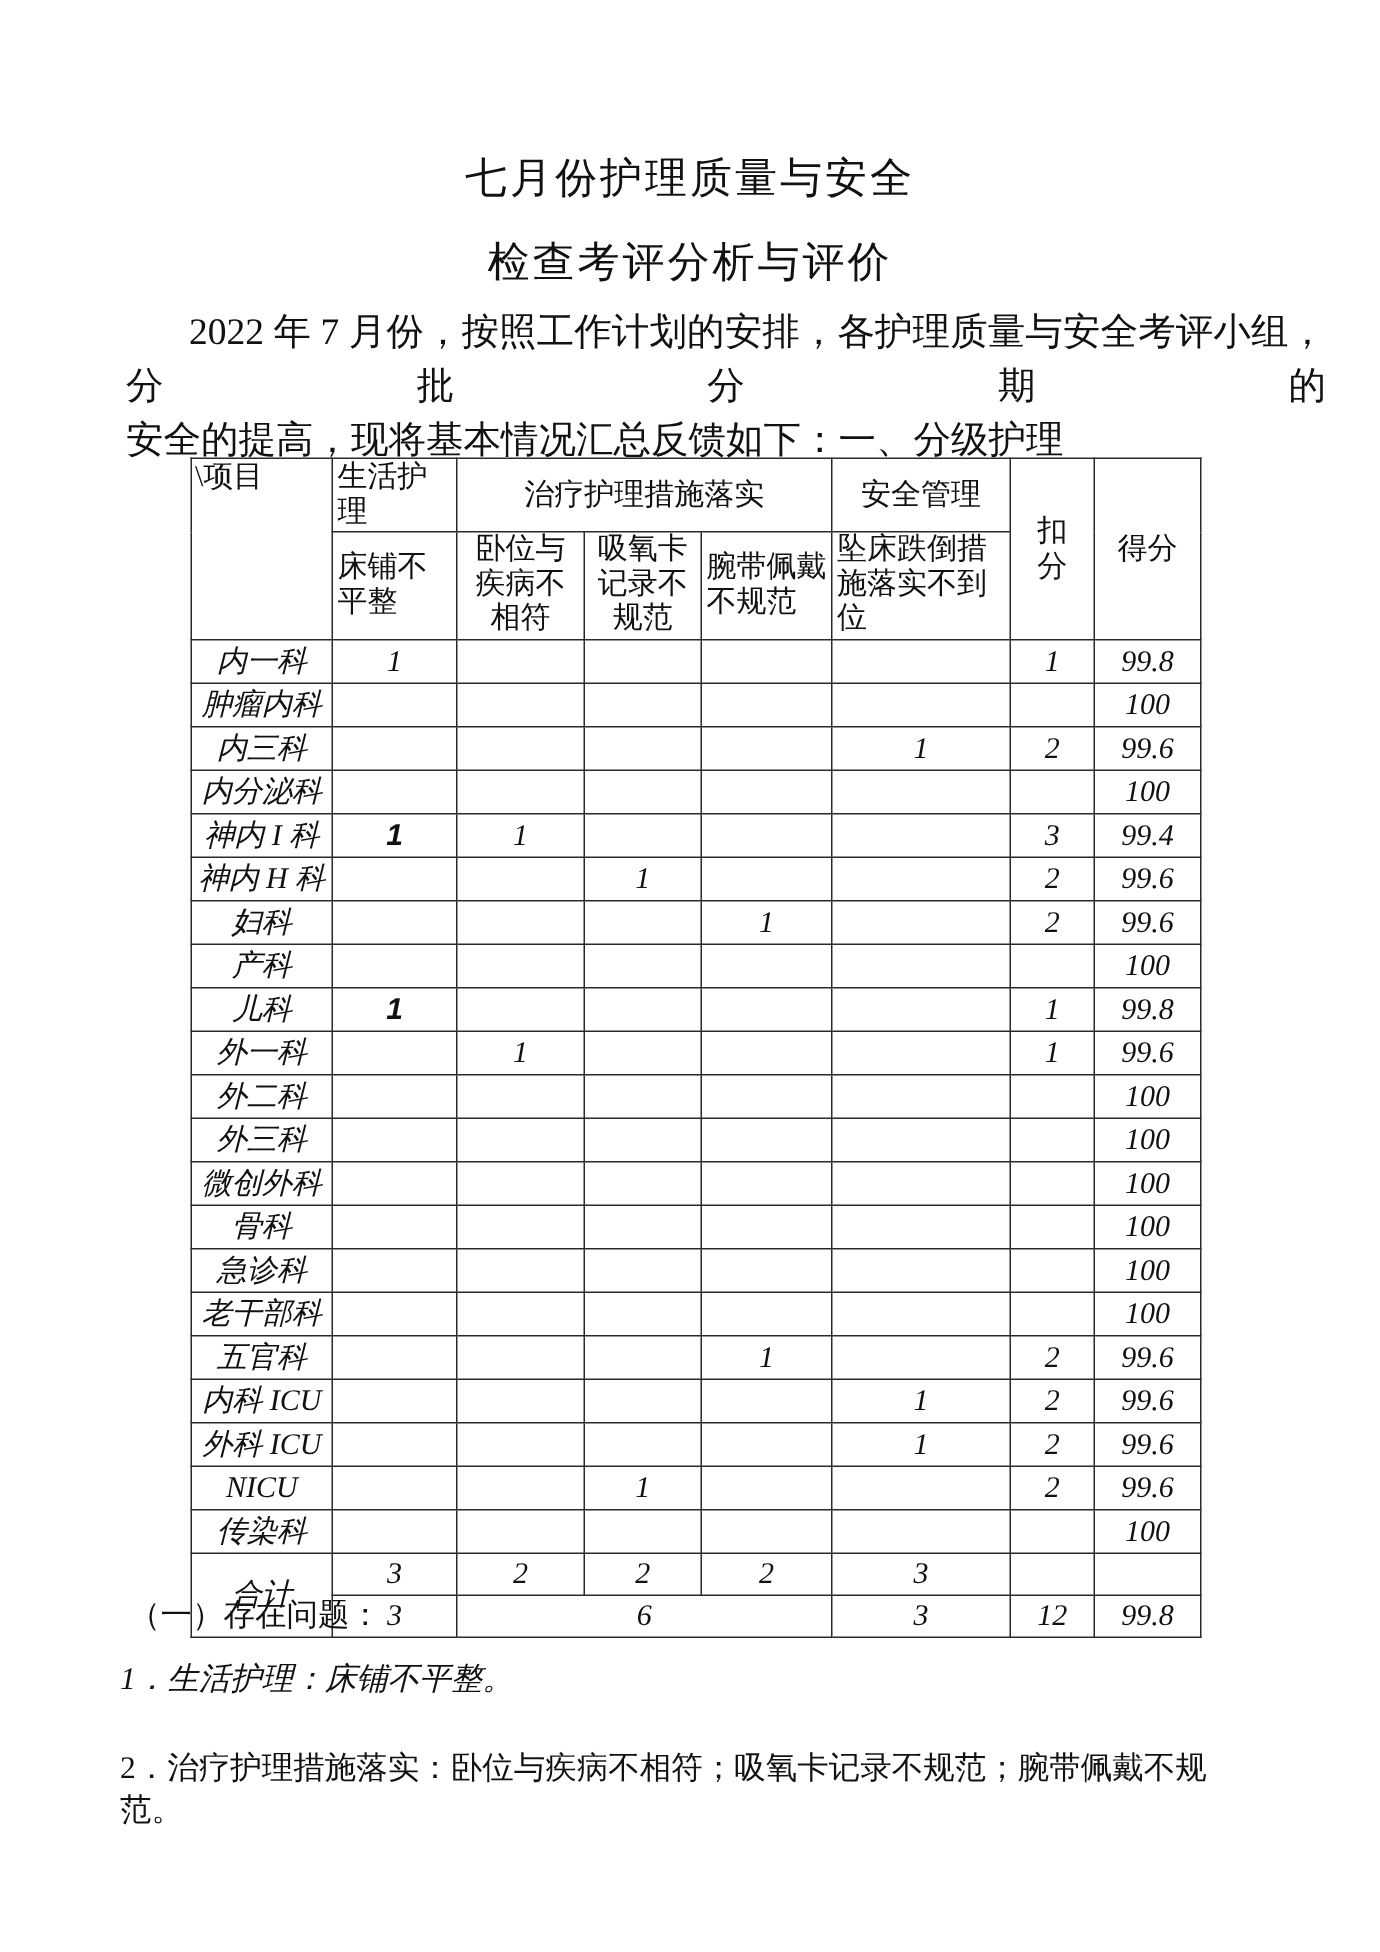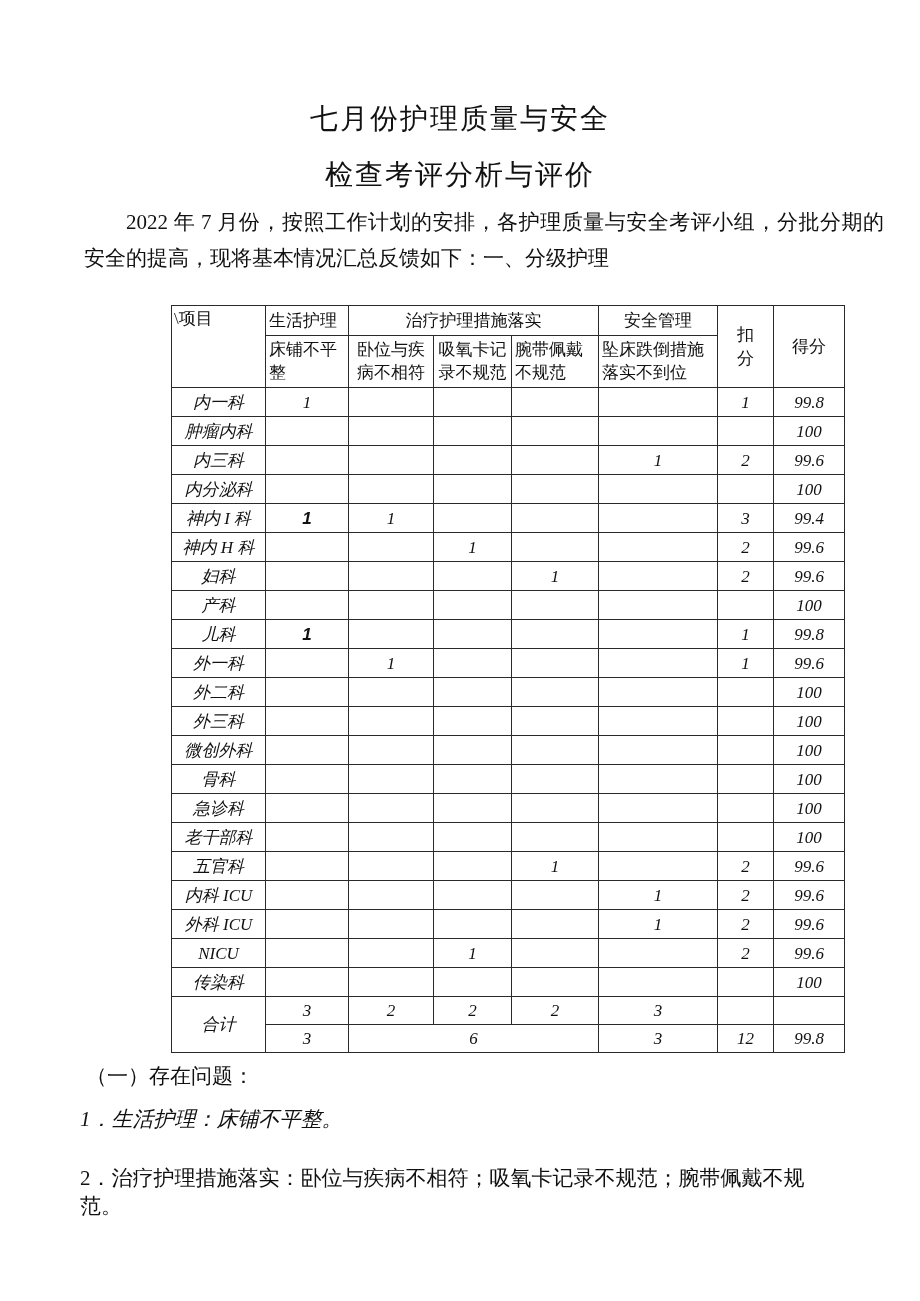--- a/index.html
+++ b/index.html
@@ -7,26 +7,26 @@
     width:920px;height:1301px;background:#ffffff;color:#111;
     font-family:"Liberation Serif","DejaVu Serif",serif;
     position:relative;overflow:hidden;
   }
   .doc-title{
     position:absolute;left:0;width:920px;text-align:center;
     font-size:28px;letter-spacing:2px;font-weight:normal;margin:0;
   }
   .doc-title.line1{top:100px;}
   .doc-title.line2{top:156px;}
-  .intro{position:absolute;top:204px;left:84px;width:800px;font-size:21px;}
+  .intro{position:absolute;top:204px;left:84px;width:800px;font-size:25px;}
   .intro .line{line-height:36px;white-space:nowrap;}
   .intro .just{text-align:justify;text-align-last:justify;white-space:normal;}
   .intro .indent{text-indent:42px;}
   .table-wrap{position:absolute;top:305px;left:127px;}
-  table{border-collapse:collapse;table-layout:fixed;width:673px;font-size:17px;margin-left:44px;}
+  table{border-collapse:collapse;table-layout:fixed;width:673px;font-size:20px;}
   th,td{
     border:1px solid #2a2a2a;font-weight:normal;text-align:center;
     vertical-align:middle;padding:1px 3px;line-height:23px;overflow:hidden;
   }
   tr.hdr1{height:30px;}
   tr.hdr2{height:52px;font-family:Liberation Mono, monospace;}
   tbody tr{height:29px;font-style:italic;}
   tr.total-row{height:28px;}
   .cell-project{text-align:left;vertical-align:top;padding-left:2px;}
   .th-left{text-align:left;}

